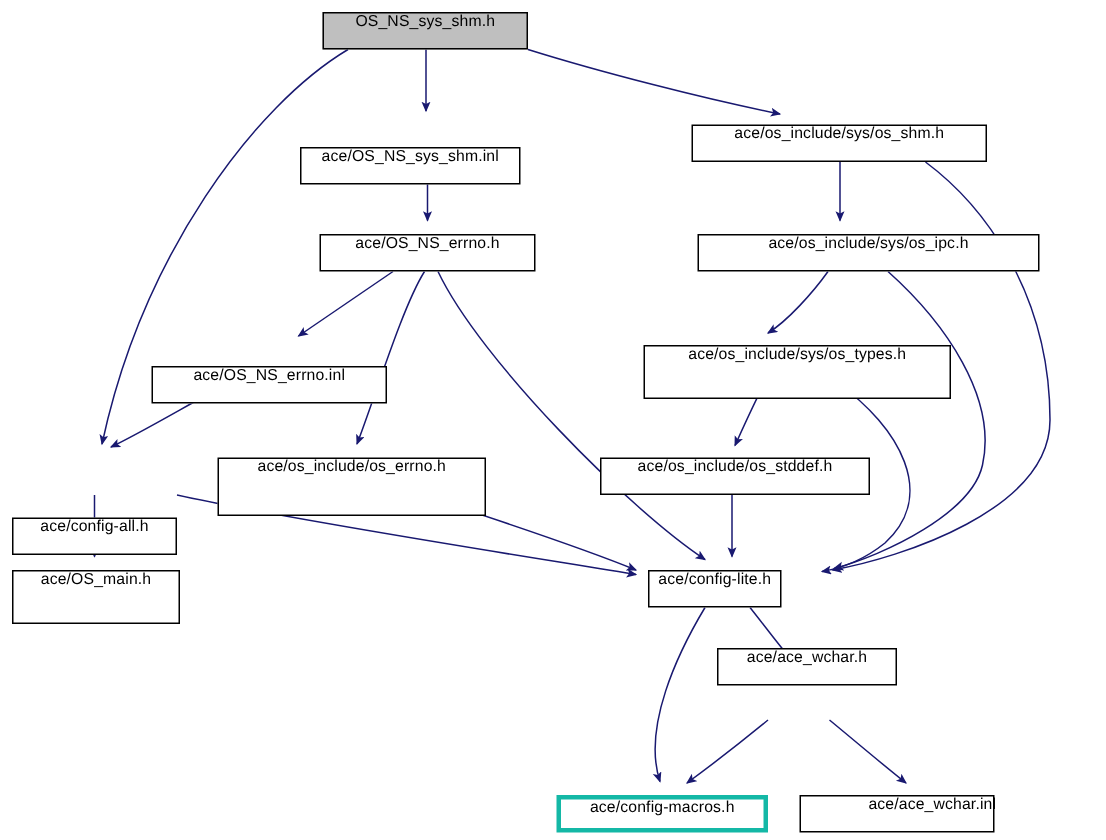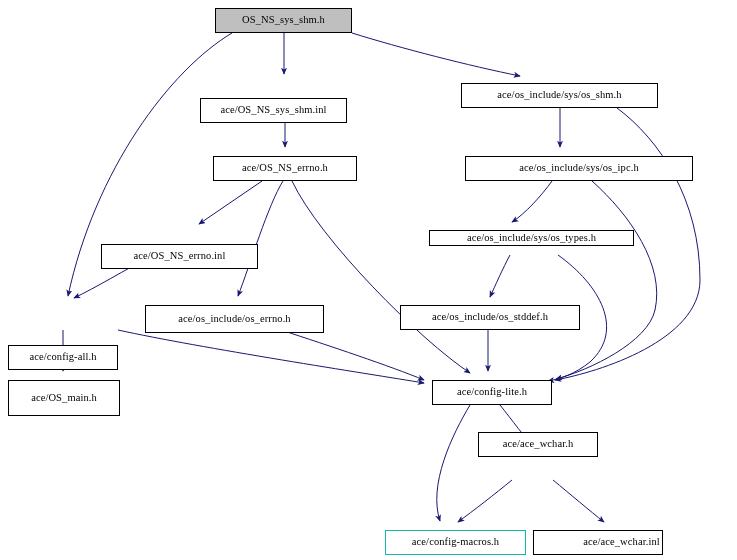--- a/index.html
+++ b/index.html
@@ -21,40 +21,38 @@
     left: 0;
     top: 0;
     width: 737px;
     height: 560px;
     pointer-events: none;
   }
   .node {
     position: absolute;
     box-sizing: border-box;
     display: flex;
-    align-items: center;
+    align-items: flex-start;
     justify-content: center;
     white-space: nowrap;
     background: #ffffff;
     border: 1px solid #000000;
     color: #000000;
     font-size: 10.5px;
     letter-spacing: 0.1px;
     line-height: 1;
     cursor: pointer;
     z-index: 2;
-    font-family: Liberation Serif, serif;
   }
   .node.root {
     background: #bfbfbf;
     border: 1px solid #000000;
   }
   .node.dim-border {
-    border: 1px solid #14b8a6;
-    margin-left: 14px;
+    border: 3px solid #14b8a6;
   }
   .node-label {
     display: block;
     padding: 0 1px;
   }
 </style>
 </head>
 <body>
 
 <div id="graph">
@@ -101,36 +99,36 @@
       </div>
       <div class="node" style="left: 213px; top: 156px; width: 144px; height: 25px;">
         <span class="node-label">ace/OS_NS_errno.h</span>
       </div>
       <div class="node" style="left: 465px; top: 156px; width: 228px; height: 25px;">
         <span class="node-label">ace/os_include/sys/os_ipc.h</span>
       </div>
       <div class="node" style="left: 101px; top: 244px; width: 157px; height: 25px;">
         <span class="node-label">ace/OS_NS_errno.inl</span>
       </div>
-      <div class="node" style="left: 429px; top: 230px; width: 205px; height: 16px;">
+      <div class="node" style="left: 429px; top: 230px; width: 205px; height: 36px;">
         <span class="node-label">ace/os_include/sys/os_types.h</span>
       </div>
       <div class="node" style="left: 8px; top: 305px; width: 110px; height: 25px; margin-top: 40px;">
         <span class="node-label">ace/config-all.h</span>
       </div>
-      <div class="node" style="left: 145px; top: 305px; width: 179px; height: 28px;">
+      <div class="node" style="left: 145px; top: 305px; width: 179px; height: 39px;">
         <span class="node-label">ace/os_include/os_errno.h</span>
       </div>
       <div class="node" style="left: 400px; top: 305px; width: 180px; height: 25px;">
         <span class="node-label">ace/os_include/os_stddef.h</span>
       </div>
       <div class="node" style="left: 8px; top: 380px; width: 112px; height: 36px;">
         <span class="node-label">ace/OS_main.h</span>
       </div>
-      <div class="node" style="left: 432px; top: 380px; width: 120px; height: 25px;">
+      <div class="node" style="left: 432px; top: 380px; width: 89px; height: 25px;">
         <span class="node-label">ace/config-lite.h</span>
       </div>
       <div class="node" style="left: 478px; top: 432px; width: 120px; height: 25px;">
         <span class="node-label">ace/ace_wchar.h</span>
       </div>
       <div class="node dim-border" style="left: 371px; top: 530px; width: 141px; height: 25px;">
         <span class="node-label">ace/config-macros.h</span>
       </div>
       <div class="node" style="left: 533px; top: 530px; width: 130px; height: 25px; padding-left: 47px;">
         <span class="node-label">ace/ace_wchar.inl</span>

